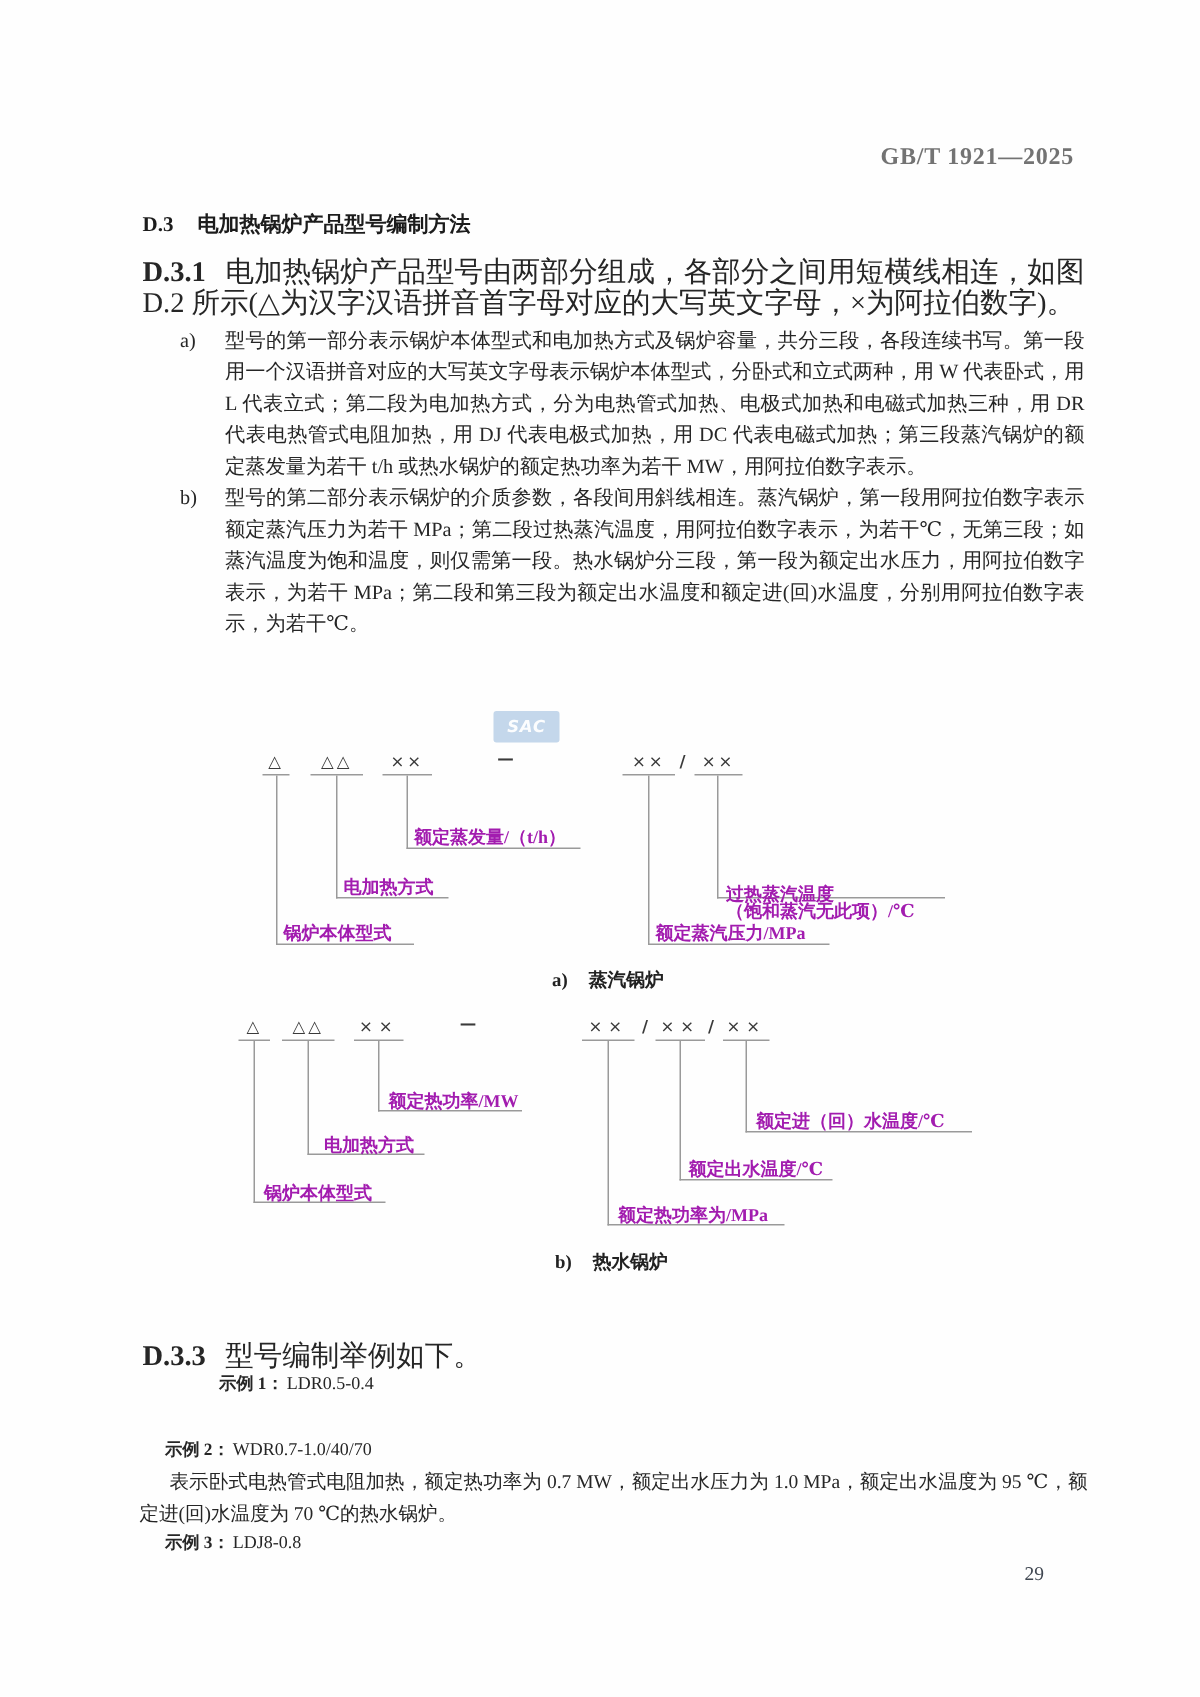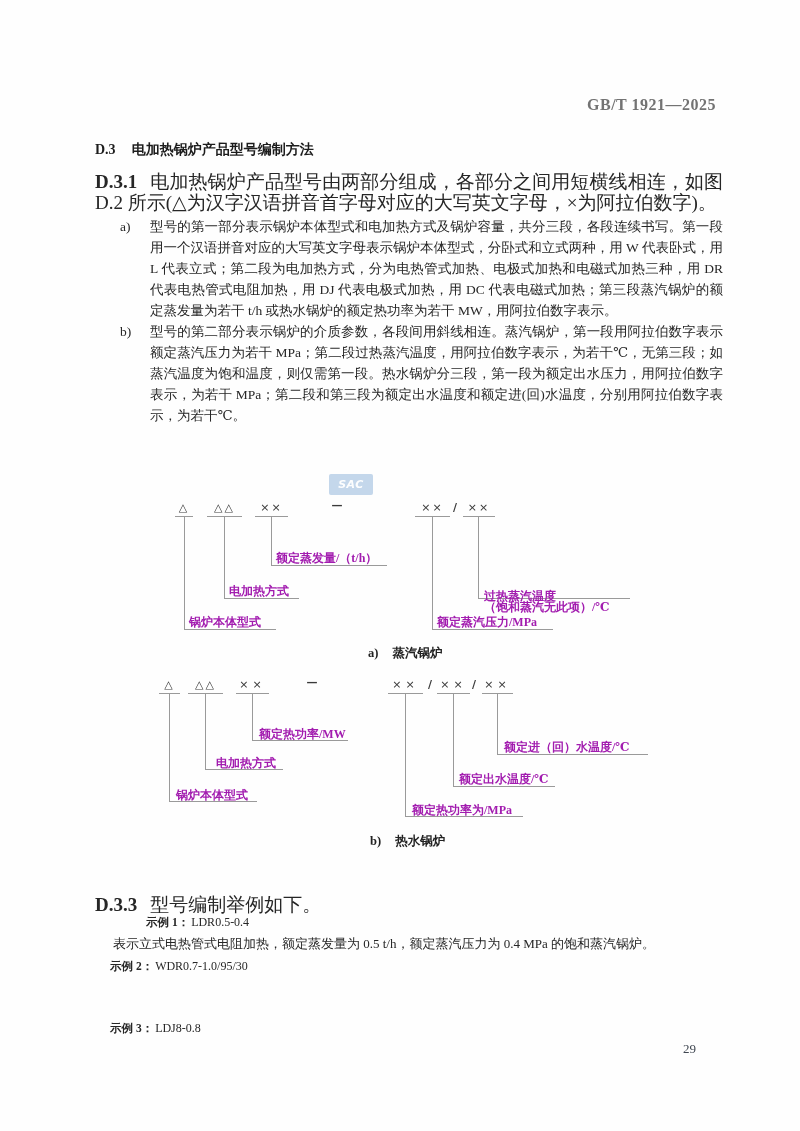--- a/index.html
+++ b/index.html
@@ -174,25 +174,25 @@
   </div>
 
 
   <p class="para" style="top:894px;">
     <span class="pnum">D.3.3</span><span>型号编制举例如下。</span>
   </p>
 
   <div class="ex" style="left:126px; top:915px;margin-left:20px;">
     <span class="exlabel">示例 1：</span><span class="excode">LDR0.5-0.4</span>
   </div>
-  <div class="exdesc" style="left:95px; top:933px; width:628px; text-indent:18px;">表示立式电热管式电阻加热，额定蒸发量为 0.5 t/h，额定蒸汽压力为 0.4 MPa 的饱和蒸汽锅炉。</div>
 
   <div class="ex" style="left:110px; top:959px;">
-    <span class="exlabel">示例 2：</span><span class="excode">WDR0.7-1.0/95/30</span>
+    <span class="exlabel">示例 2：</span><span class="excode">WDR0.7-1.0/40/70</span>
   </div>
+  <div class="exdesc" style="left:93px; top:977px; width:632px; text-indent:20px;">表示卧式电热管式电阻加热，额定热功率为 0.7 MW，额定出水压力为 1.0 MPa，额定出水温度为 95 ℃，额定进(回)水温度为 70 ℃的热水锅炉。</div>
 
   <div class="ex" style="left:110px; top:1021px;">
     <span class="exlabel">示例 3：</span><span class="excode">LDJ8-0.8</span>
   </div>
 
   <div class="pgnum">29</div>
 
 </div>
 
 </body></html>

